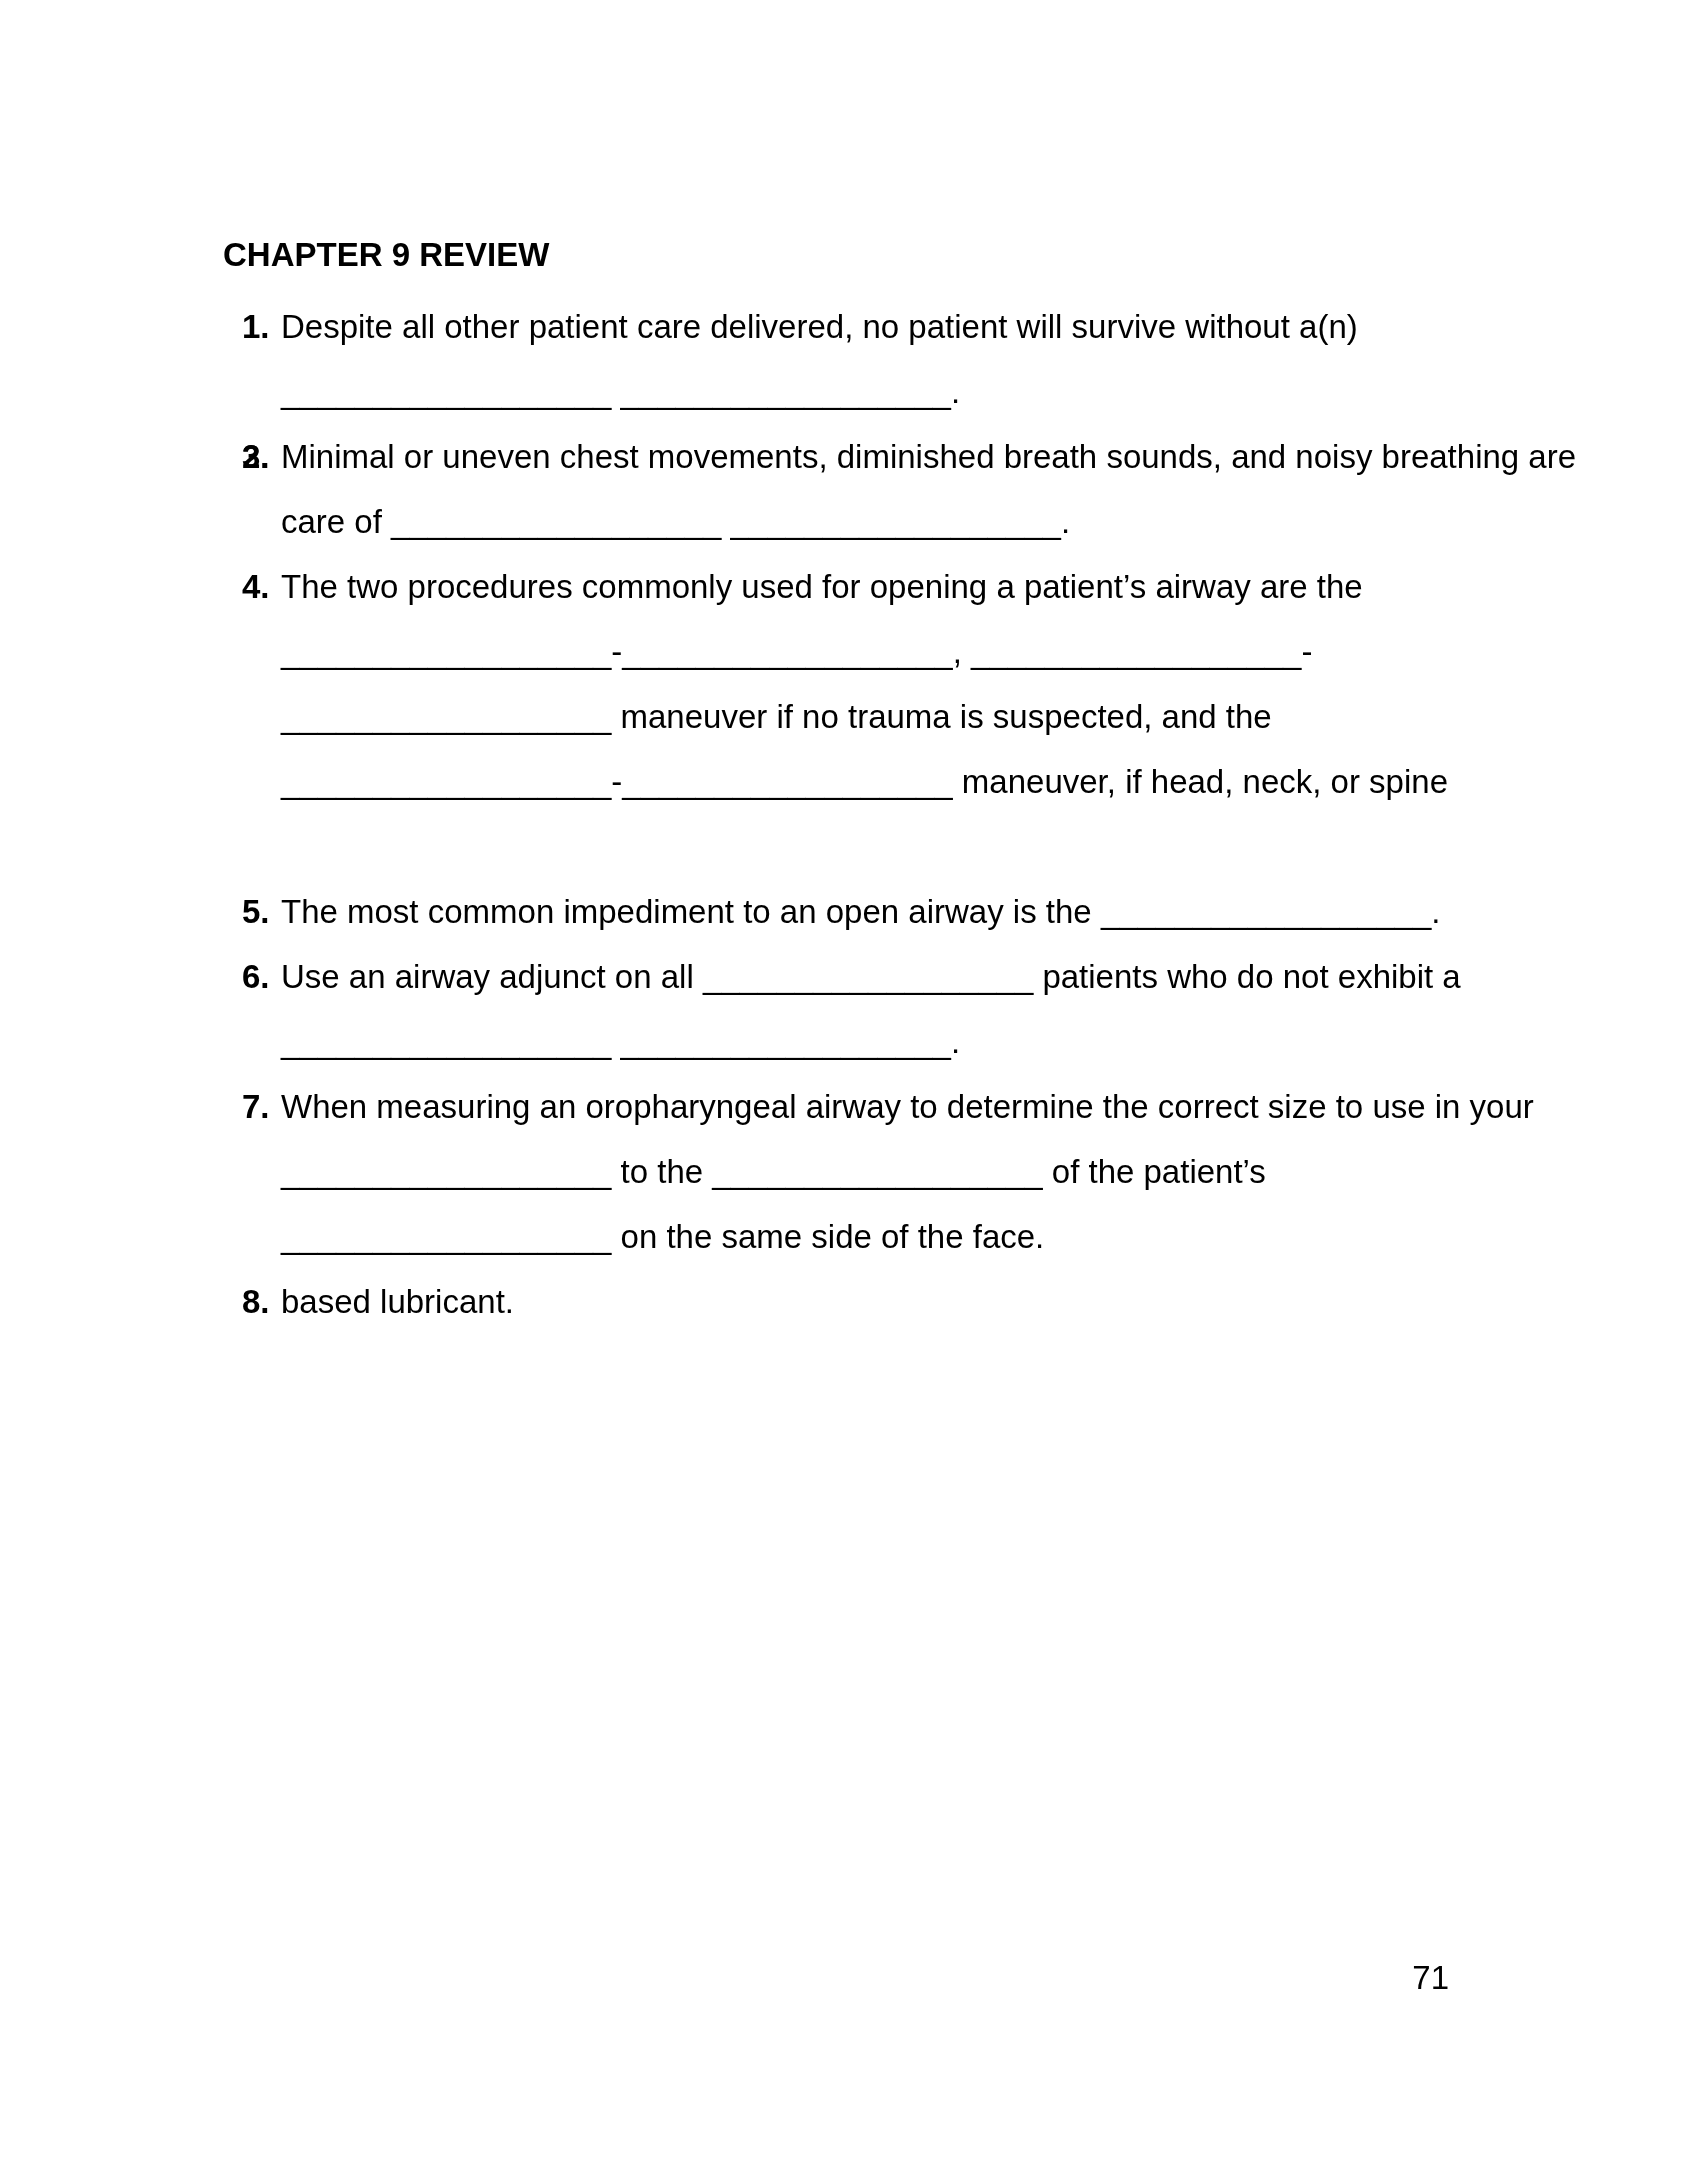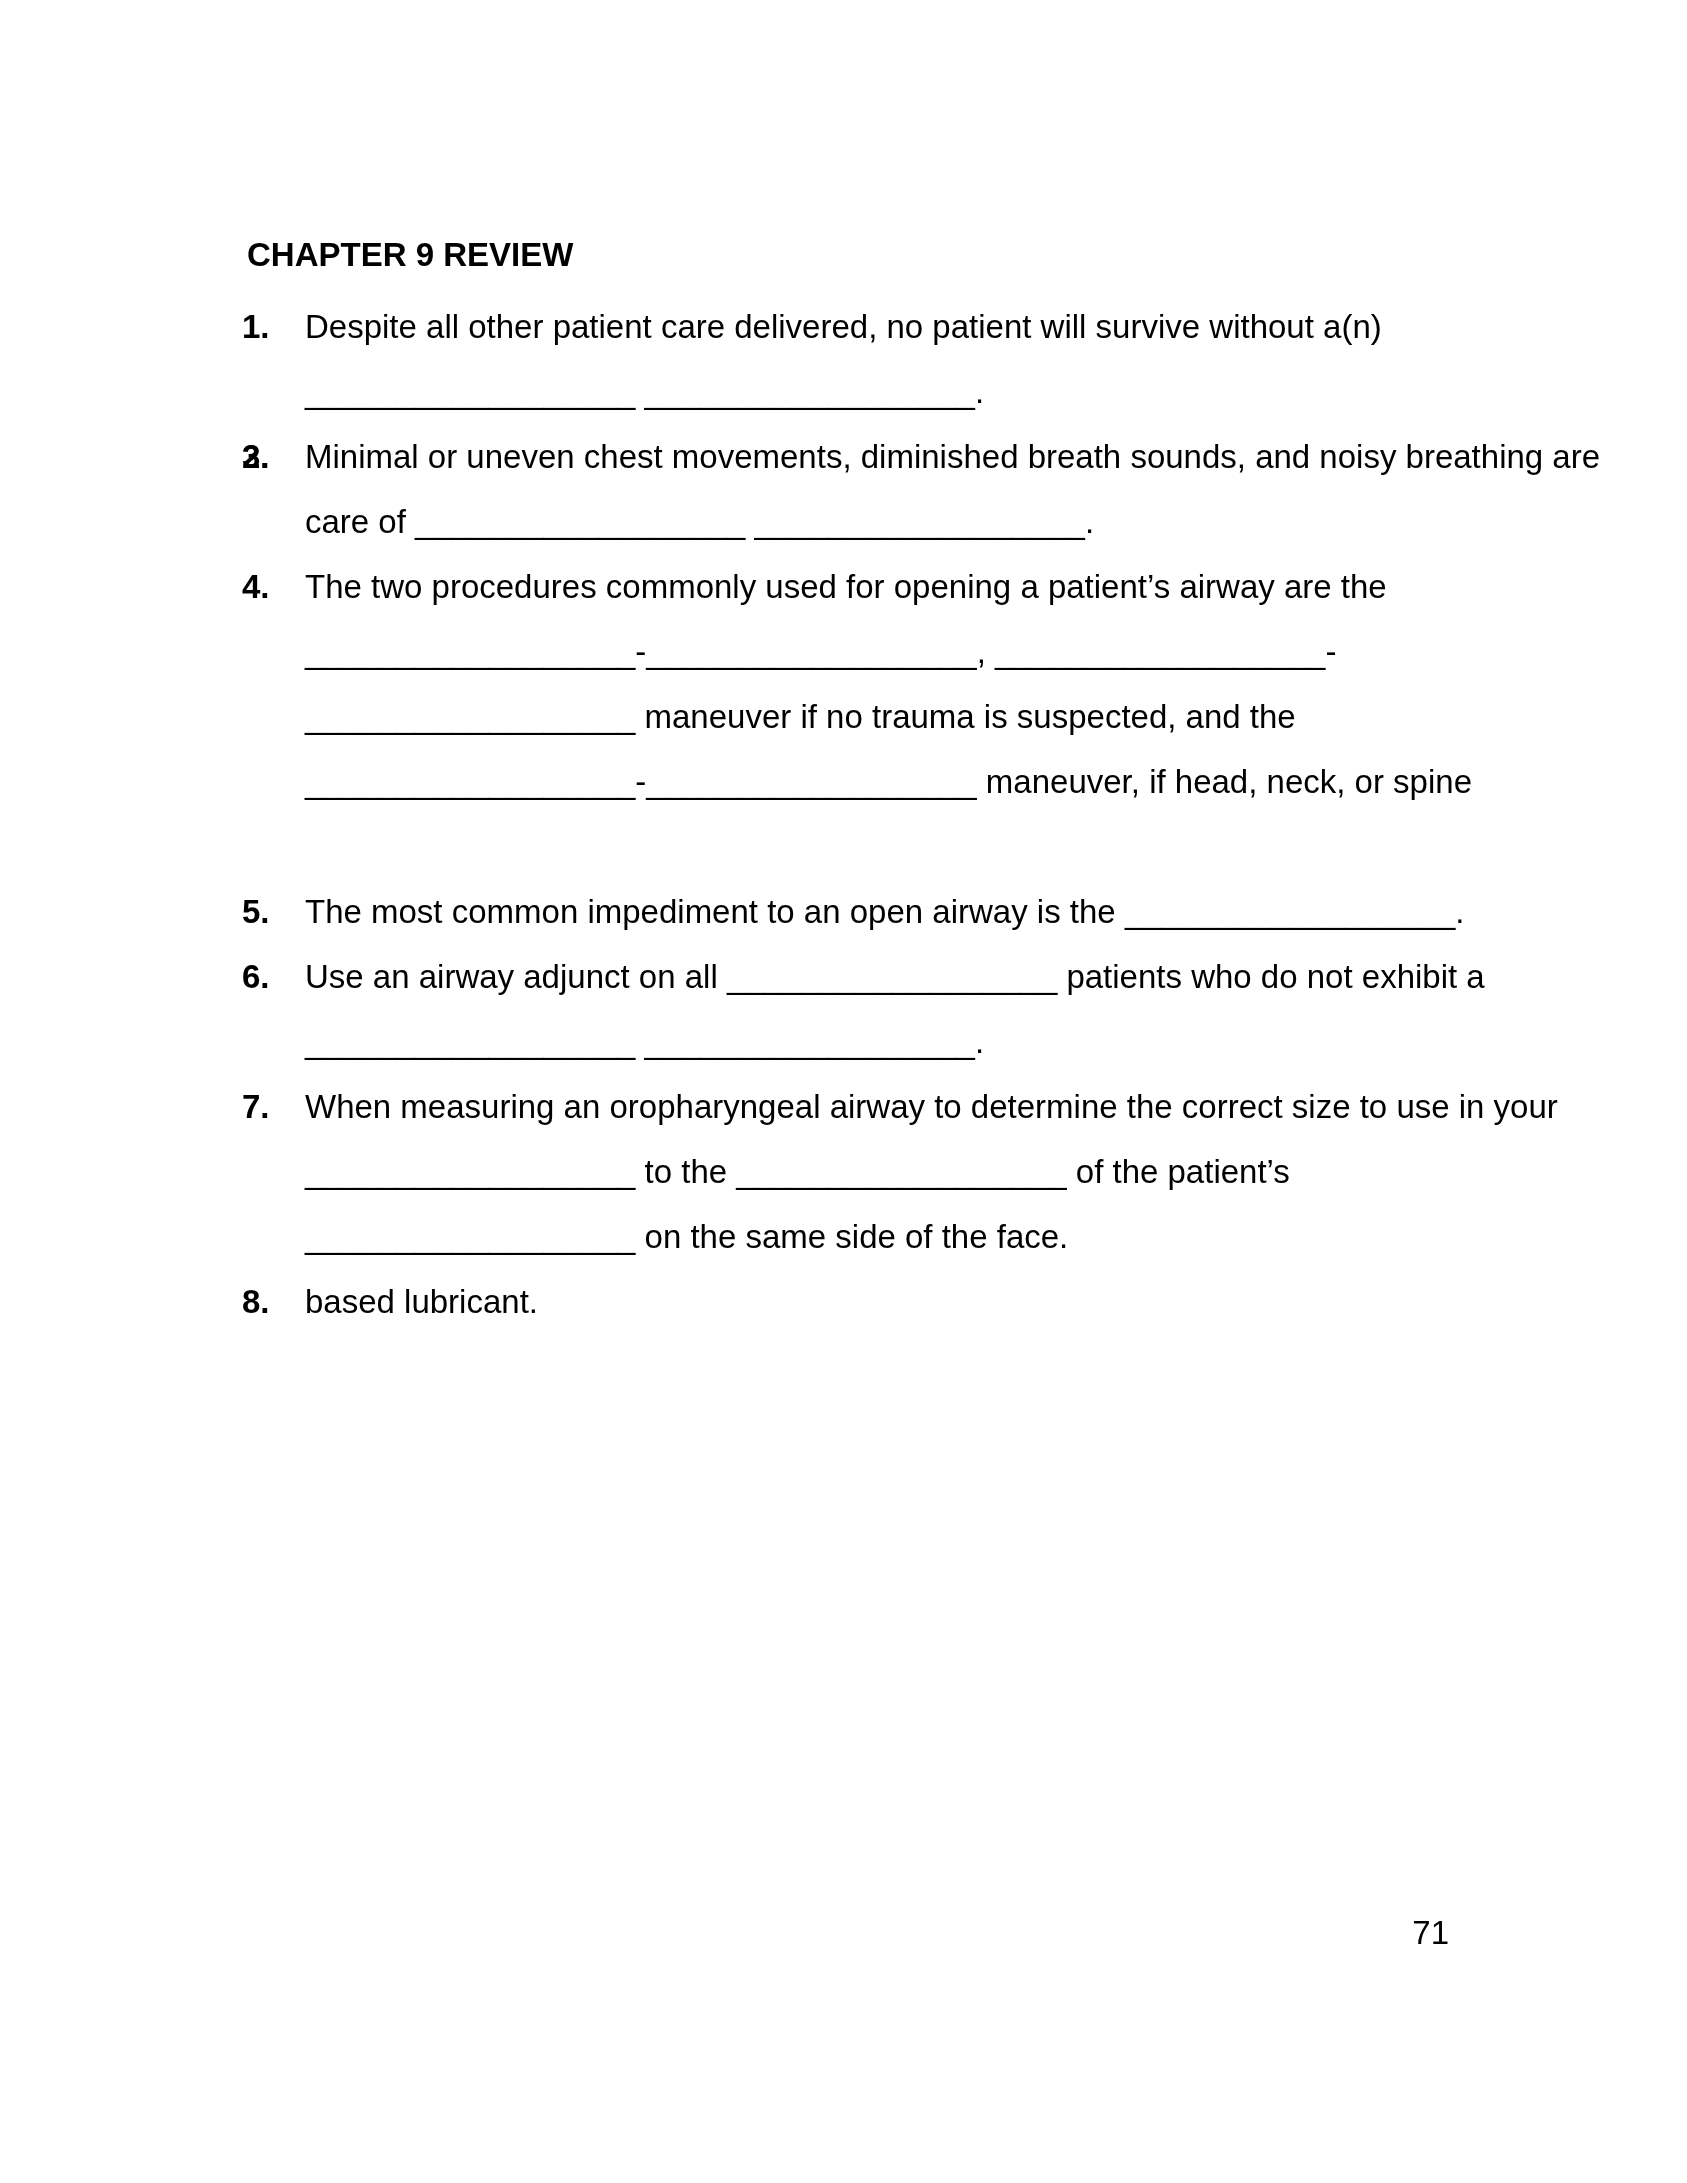--- a/index.html
+++ b/index.html
@@ -16,21 +16,20 @@
   }
   .content {
     position: absolute;
     left: 223px;
     top: 222px;
     right: 0;
   }
   .line {
     line-height: 65px;
     white-space: nowrap;
-    margin-left: 24px;
   }
   .heading {
     font-weight: bold;
     margin-bottom: 6.6px;
   }
   .instruction {
     font-weight: bold;
     font-style: italic;
     margin-bottom: 6.6px;
   }
@@ -41,21 +40,21 @@
   .q-num {
     position: absolute;
     left: 19px;
     font-weight: bold;
   }
   .spacer {
     height: 65px;
   }
   .page-number {
     position: absolute;
-    top: 1900px;
+    top: 1945px;
     right: 238px;
     line-height: 65px;
   }
 </style>
 </head>
 <body>
 
 <div class="page">
   <div class="content">
 

